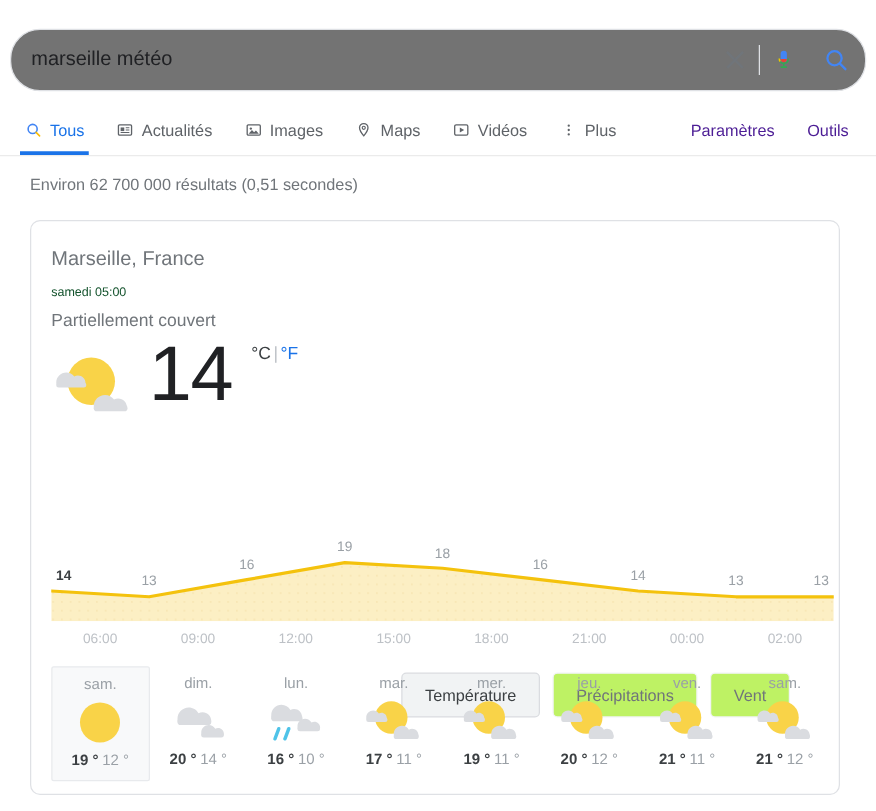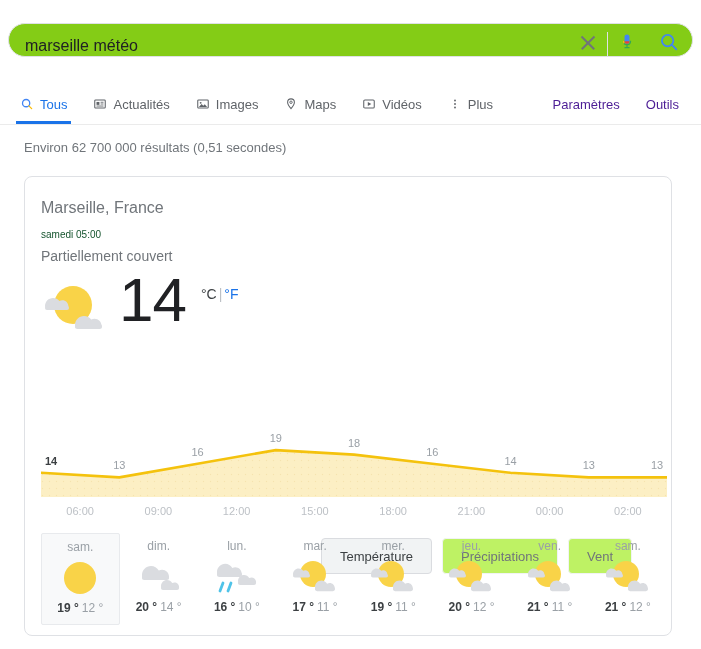--- a/index.html
+++ b/index.html
@@ -8,24 +8,24 @@
     width: 701px; height: 649px;
     background: #ffffff;
     font-family: "Liberation Sans", sans-serif;
     overflow: hidden;
   }
   .page { position: relative; width: 701px; height: 649px; }
 
   
   .searchbar {
     position: absolute; left: 8px; top: 23px;
-    width: 685px; height: 34px;
+    width: 685px; height: 50px;
     border: 1px solid #dfe1e5; border-radius: 24px;
-    background: #84cc16;
-    display: flex; align-items: flex-end;
+    background: #737373;
+    display: flex; align-items: center;
   }
   .search-input {
     flex: 1; border: none; outline: none;
     font-size: 16px; color: #202124;
     font-family: "Liberation Sans", sans-serif;
     padding-left: 16px; background: transparent;
   }
   .clear-icon {
     width: 26px; height: 26px; margin-right: 6px;
     position: relative; cursor: pointer; flex: none;
@@ -94,21 +94,21 @@
     position: absolute; left: 16px; top: 71px;
     font-size: 14px; color: #70757a;
   }
 
   .now-icon { position: absolute; left: 12px; top: 103px; width: 76px; height: 60px; }
   .now-temp {
     position: absolute; left: 94px; top: 92px;
     font-size: 62px; color: #202124; line-height: 1; letter-spacing: -1px;
   }
   .unit-toggle {
-    position: absolute; left: 176px; top: 109px;
+    position: absolute; left: 176px; top: 97px;
     font-size: 14px; color: #70757a;
   }
   .unit-toggle .sel { color: #3c4043; }
   .unit-toggle .sep { color: #bdc1c6; margin: 0 2px; }
   .unit-toggle .alt { color: #1a73e8; cursor: pointer; }
 
   .details { position: absolute; left: 292px; top: 110px; }
   .details div { font-size: 14px; color: #70757a; line-height: 23px; }
 
   .tabbtns { position: absolute; left: 296px; top: 361px; display: flex; gap: 10px; }

